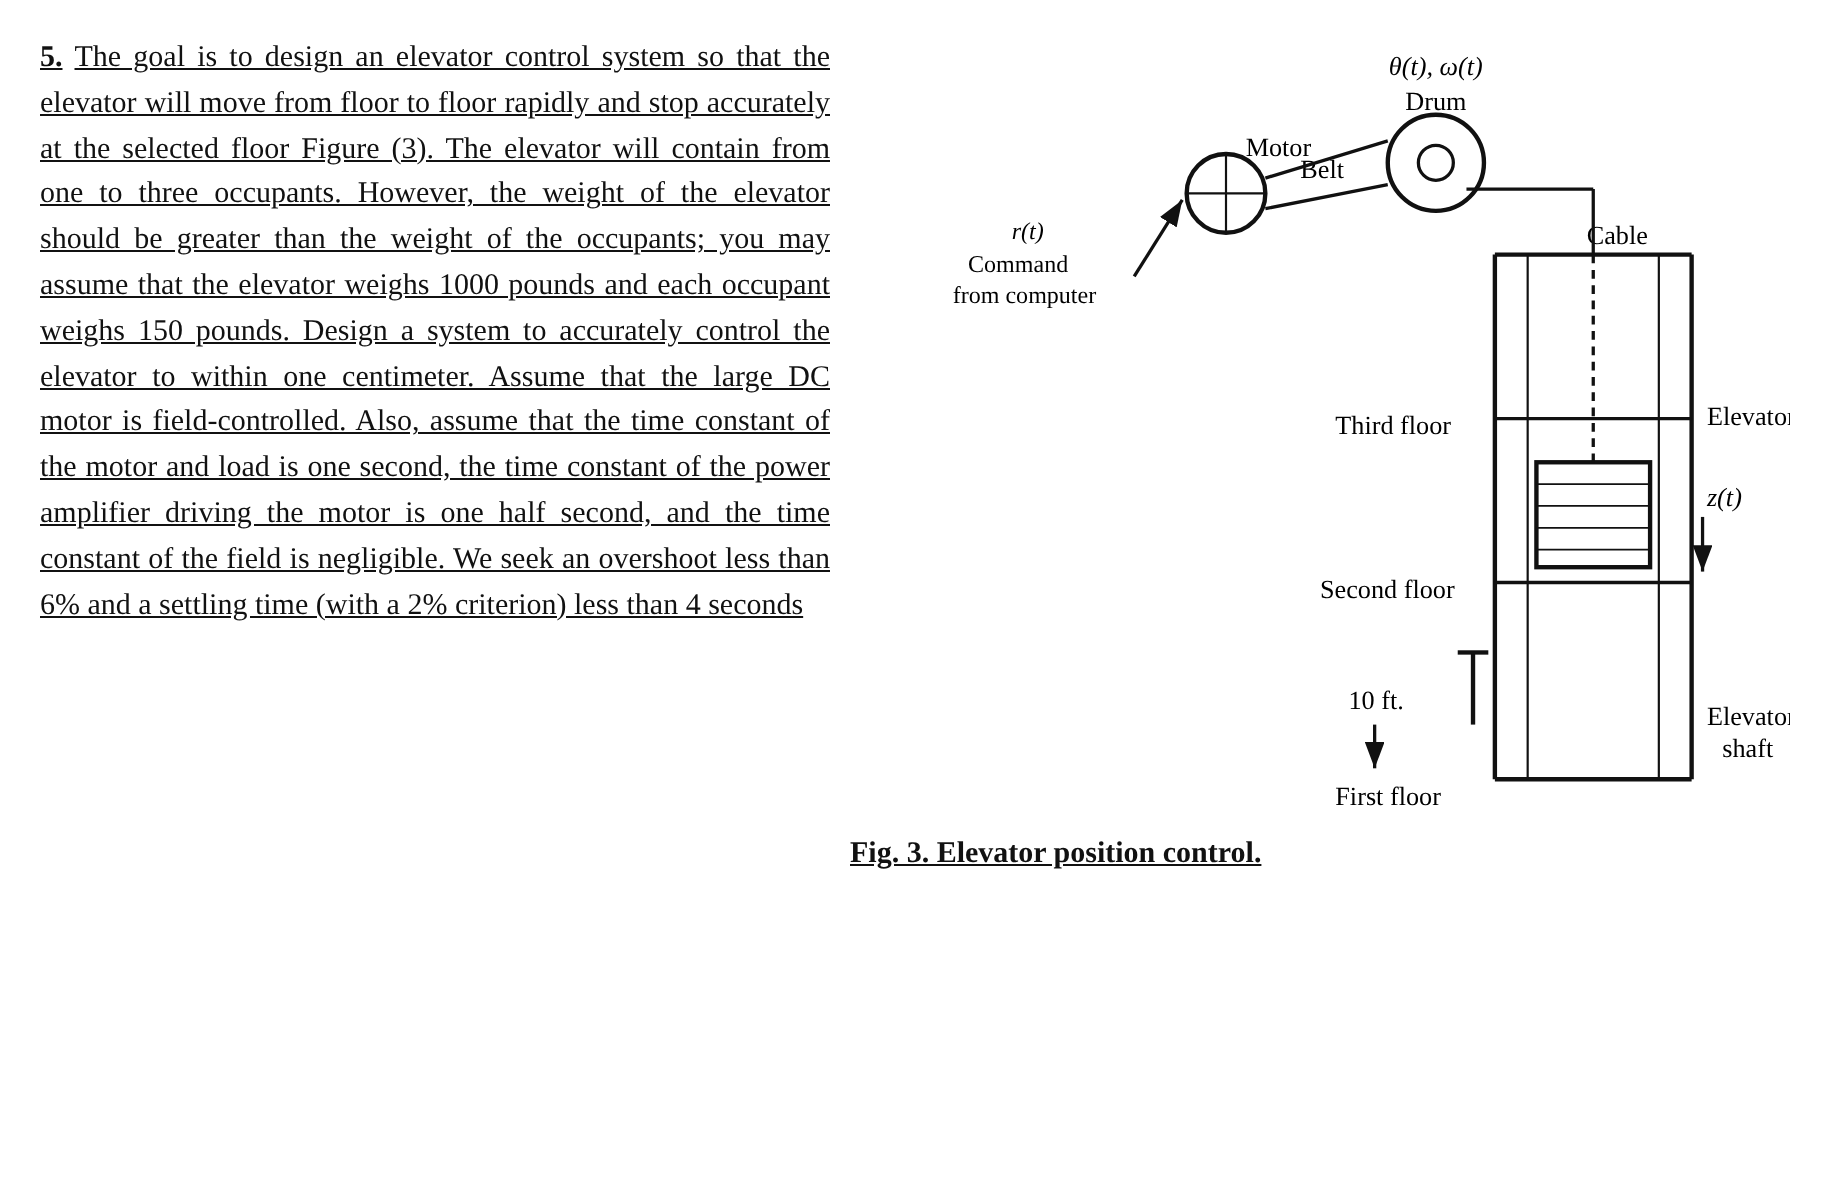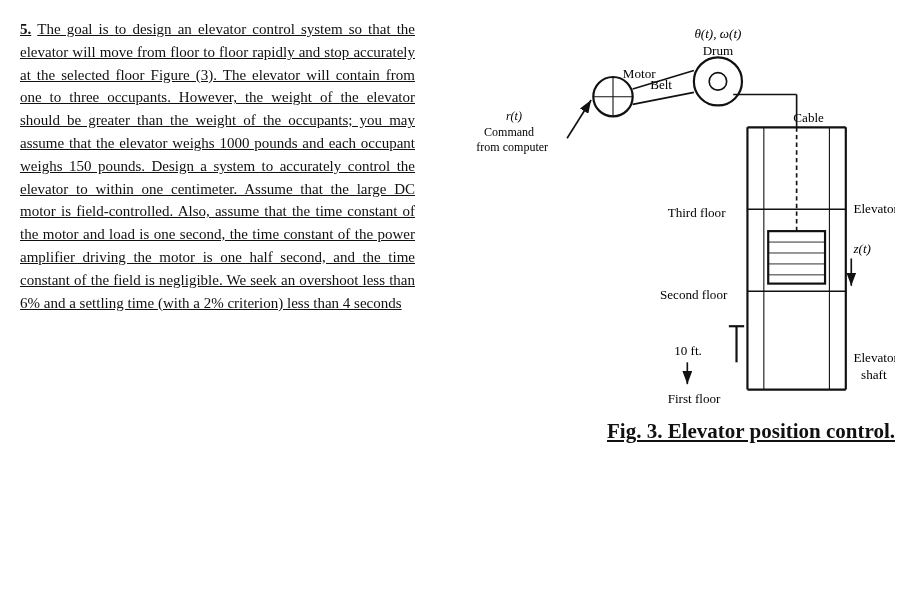--- a/index.html
+++ b/index.html
@@ -39,28 +39,28 @@
 
     .problem-number {
       font-weight: bold;
       margin-right: 6px;
     }
 
     .figure-column {
       flex: 1;
       display: flex;
       flex-direction: column;
-      align-items: flex-end;
+      align-items: flex-start;
       padding-left: 10px;
       padding-top: 0px;
     }
 
     .figure-title {
       font-weight: bold;
-      font-size: 21px;
+      font-size: 15px;
       margin-top: 8px;
       text-align: center;
     }
 
     
     .elevator-figure {
       width: 100%;
       max-width: 490px;
     }
   </style>

